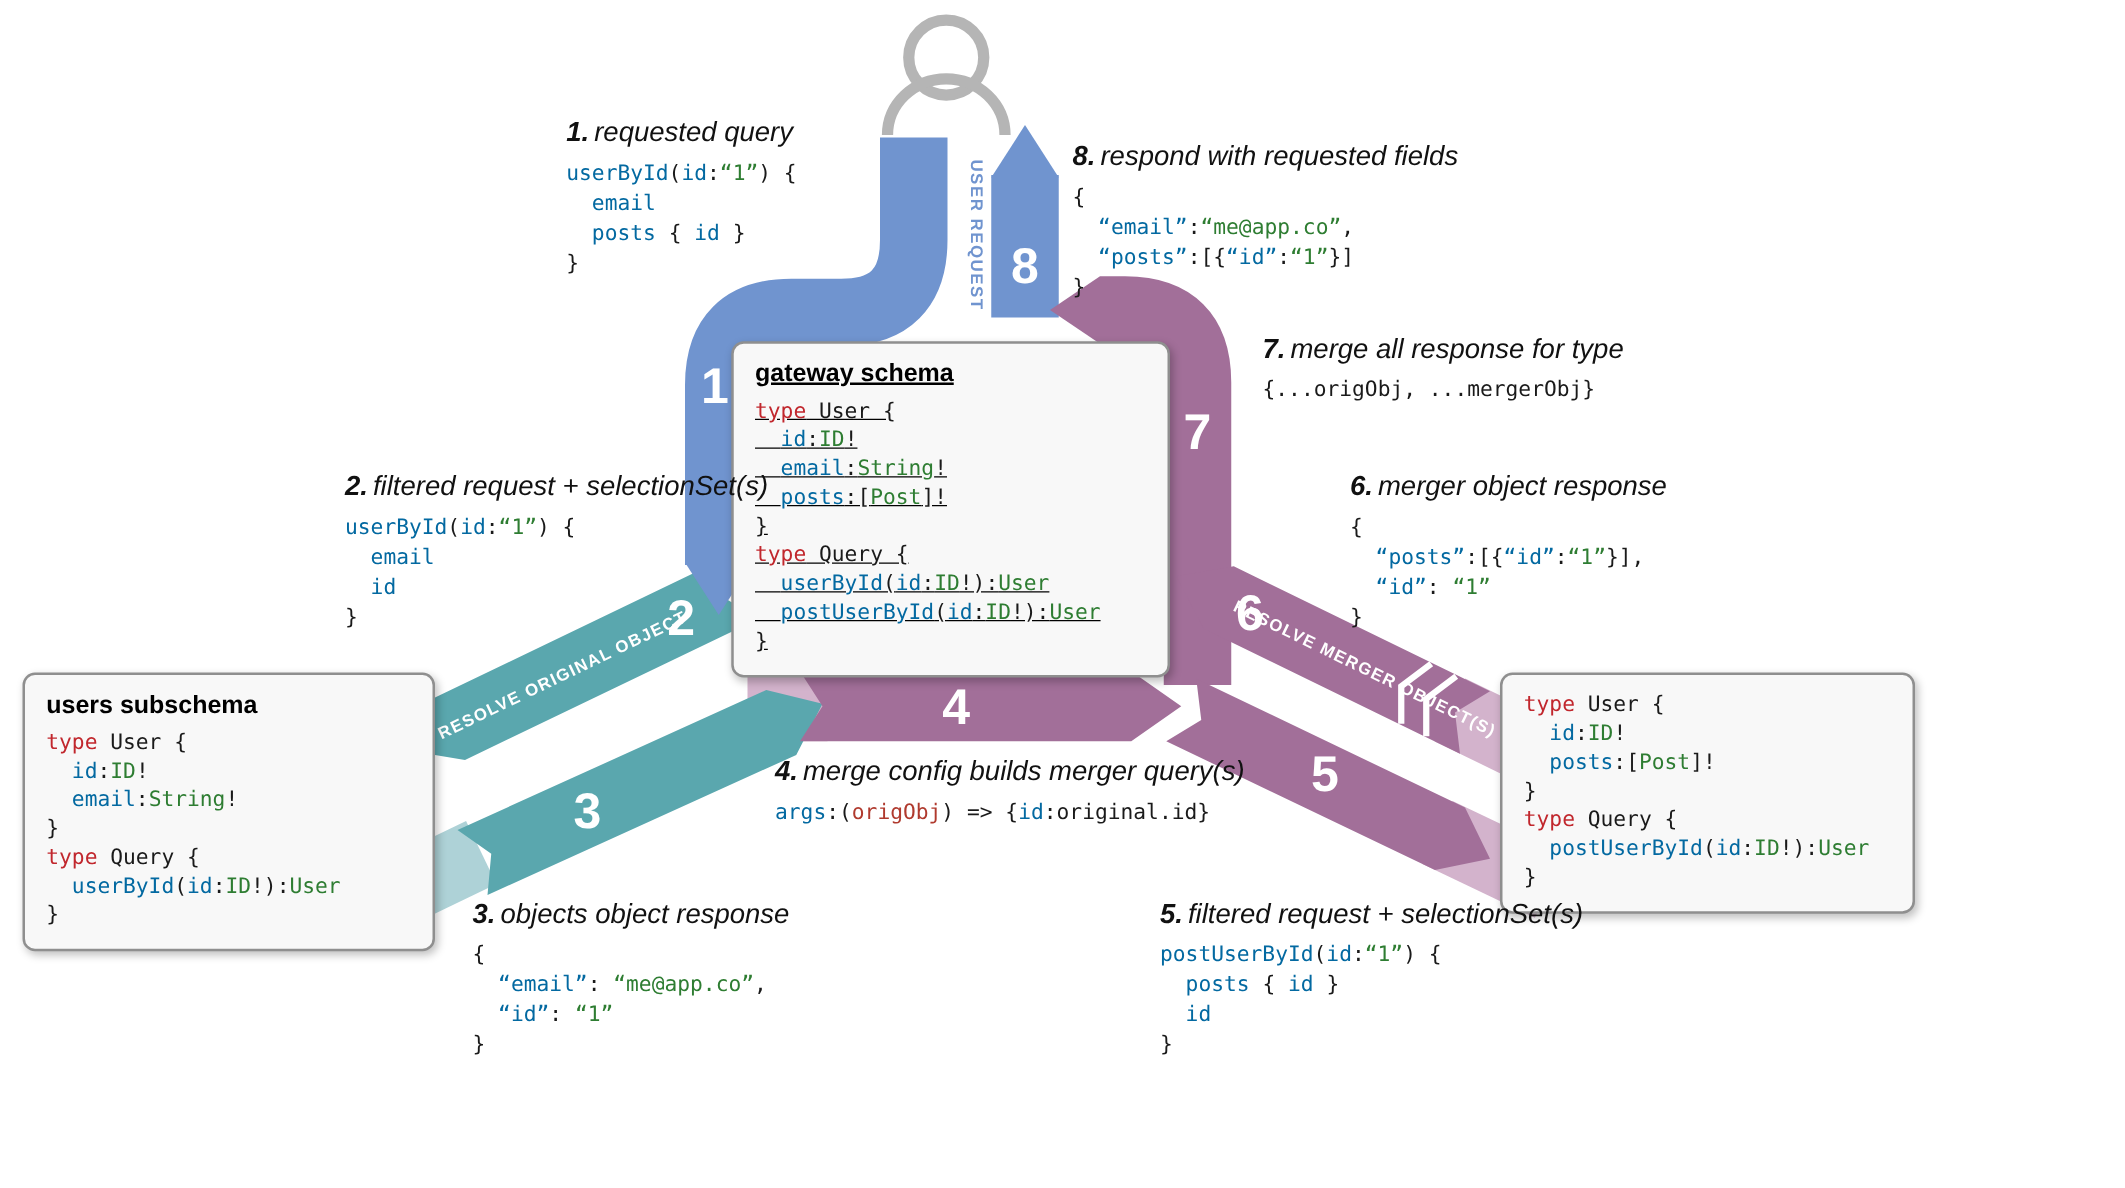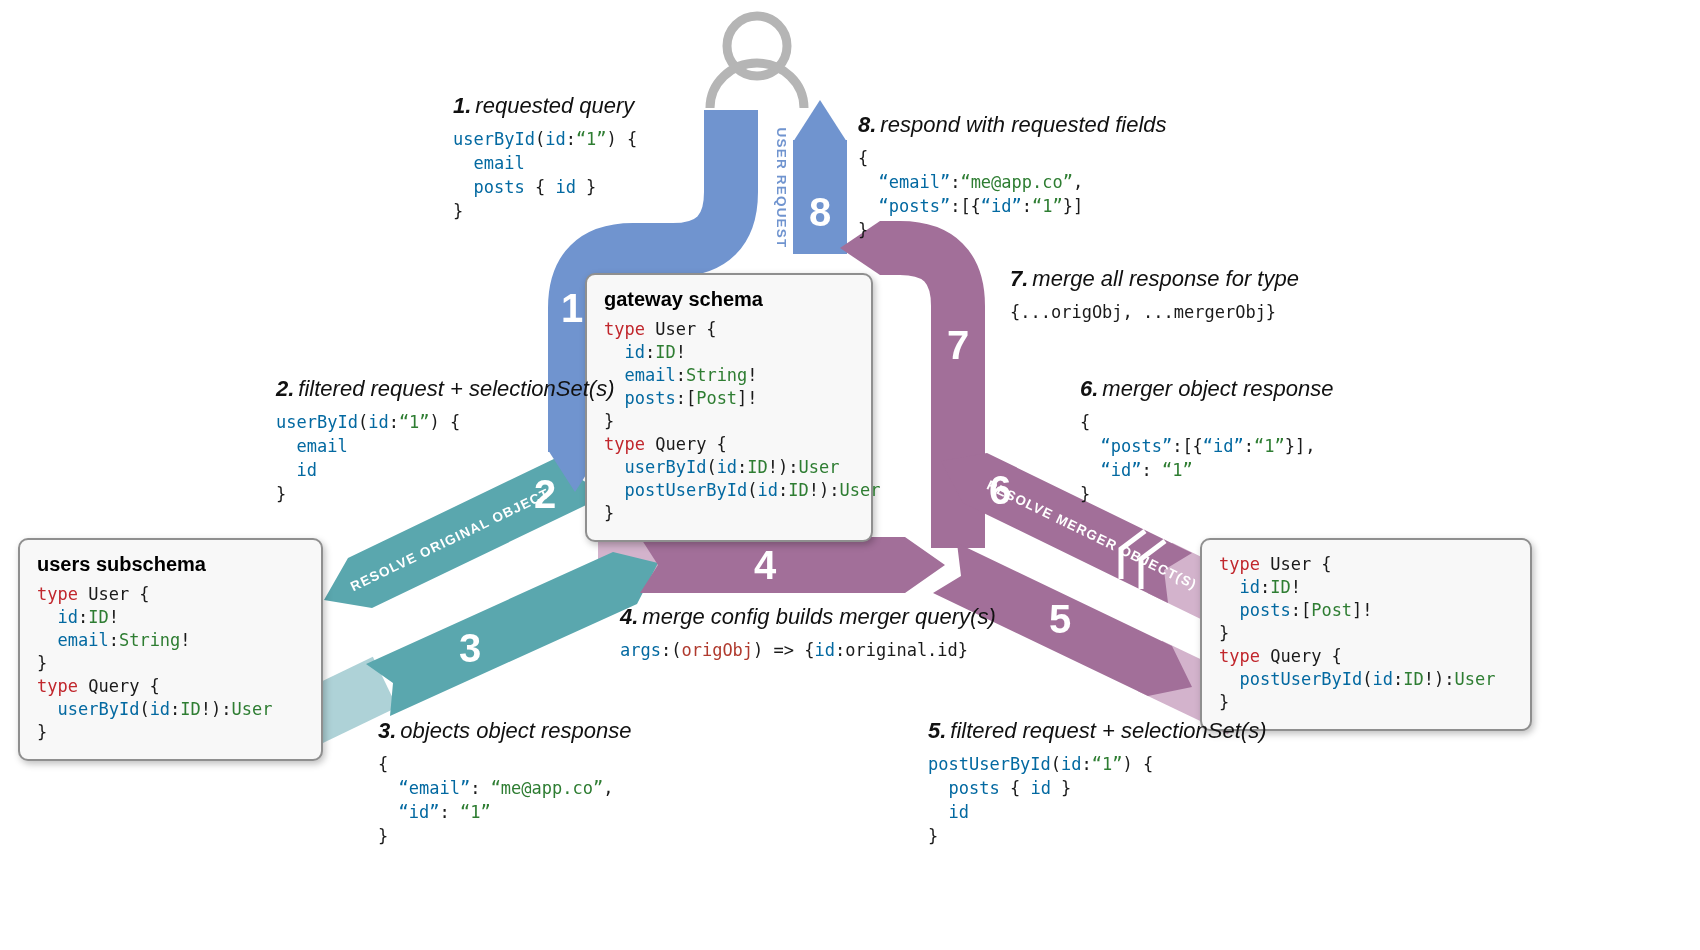--- a/index.html
+++ b/index.html
@@ -79,36 +79,36 @@
     <text class="num" x="572" y="322" text-anchor="middle">1</text>
     <text class="num" x="545" y="508" text-anchor="middle">2</text>
     <text class="num" x="470" y="662" text-anchor="middle">3</text>
     <text class="num" x="765" y="579" text-anchor="middle">4</text>
     <text class="num" x="1060" y="633" text-anchor="middle">5</text>
     <text class="num" x="1000" y="504" text-anchor="middle">6</text>
     <text class="num" x="958" y="359" text-anchor="middle">7</text>
     <text class="num" x="820" y="226" text-anchor="middle">8</text>
   </svg>
 
-  <div class="box" style="left:585px; top:273px; width:288px;">
+  <div class="box" style="left:585px; top:273px; width:351px;text-decoration:underline;">
     <div class="box-title">gateway schema</div>
     <div class="code">
         <div class="code-line"><span class="tok-k">type</span><span class="tok-p"> User {</span></div>
         <div class="code-line"><span class="tok-p">  </span><span class="tok-f">id</span><span class="tok-p">:</span><span class="tok-t">ID</span><span class="tok-p">!</span></div>
         <div class="code-line"><span class="tok-p">  </span><span class="tok-f">email</span><span class="tok-p">:</span><span class="tok-t">String</span><span class="tok-p">!</span></div>
         <div class="code-line"><span class="tok-p">  </span><span class="tok-f">posts</span><span class="tok-p">:[</span><span class="tok-t">Post</span><span class="tok-p">]!</span></div>
         <div class="code-line"><span class="tok-p">}</span></div>
         <div class="code-line"><span class="tok-k">type</span><span class="tok-p"> Query {</span></div>
         <div class="code-line"><span class="tok-p">  </span><span class="tok-f">userById</span><span class="tok-p">(</span><span class="tok-f">id</span><span class="tok-p">:</span><span class="tok-t">ID</span><span class="tok-p">!):</span><span class="tok-t">User</span></div>
         <div class="code-line"><span class="tok-p">  </span><span class="tok-f">postUserById</span><span class="tok-p">(</span><span class="tok-f">id</span><span class="tok-p">:</span><span class="tok-t">ID</span><span class="tok-p">!):</span><span class="tok-t">User</span></div>
         <div class="code-line"><span class="tok-p">}</span></div>
       </div>
   </div>
 
-  <div class="box" style="left:18px; top:538px; width:305px;">
+  <div class="box" style="left:18px; top:538px; width:330px;">
     <div class="box-title">users subschema</div>
     <div class="code">
         <div class="code-line"><span class="tok-k">type</span><span class="tok-p"> User {</span></div>
         <div class="code-line"><span class="tok-p">  </span><span class="tok-f">id</span><span class="tok-p">:</span><span class="tok-t">ID</span><span class="tok-p">!</span></div>
         <div class="code-line"><span class="tok-p">  </span><span class="tok-f">email</span><span class="tok-p">:</span><span class="tok-t">String</span><span class="tok-p">!</span></div>
         <div class="code-line"><span class="tok-p">}</span></div>
         <div class="code-line"><span class="tok-k">type</span><span class="tok-p"> Query {</span></div>
         <div class="code-line"><span class="tok-p">  </span><span class="tok-f">userById</span><span class="tok-p">(</span><span class="tok-f">id</span><span class="tok-p">:</span><span class="tok-t">ID</span><span class="tok-p">!):</span><span class="tok-t">User</span></div>
         <div class="code-line"><span class="tok-p">}</span></div>
       </div>

